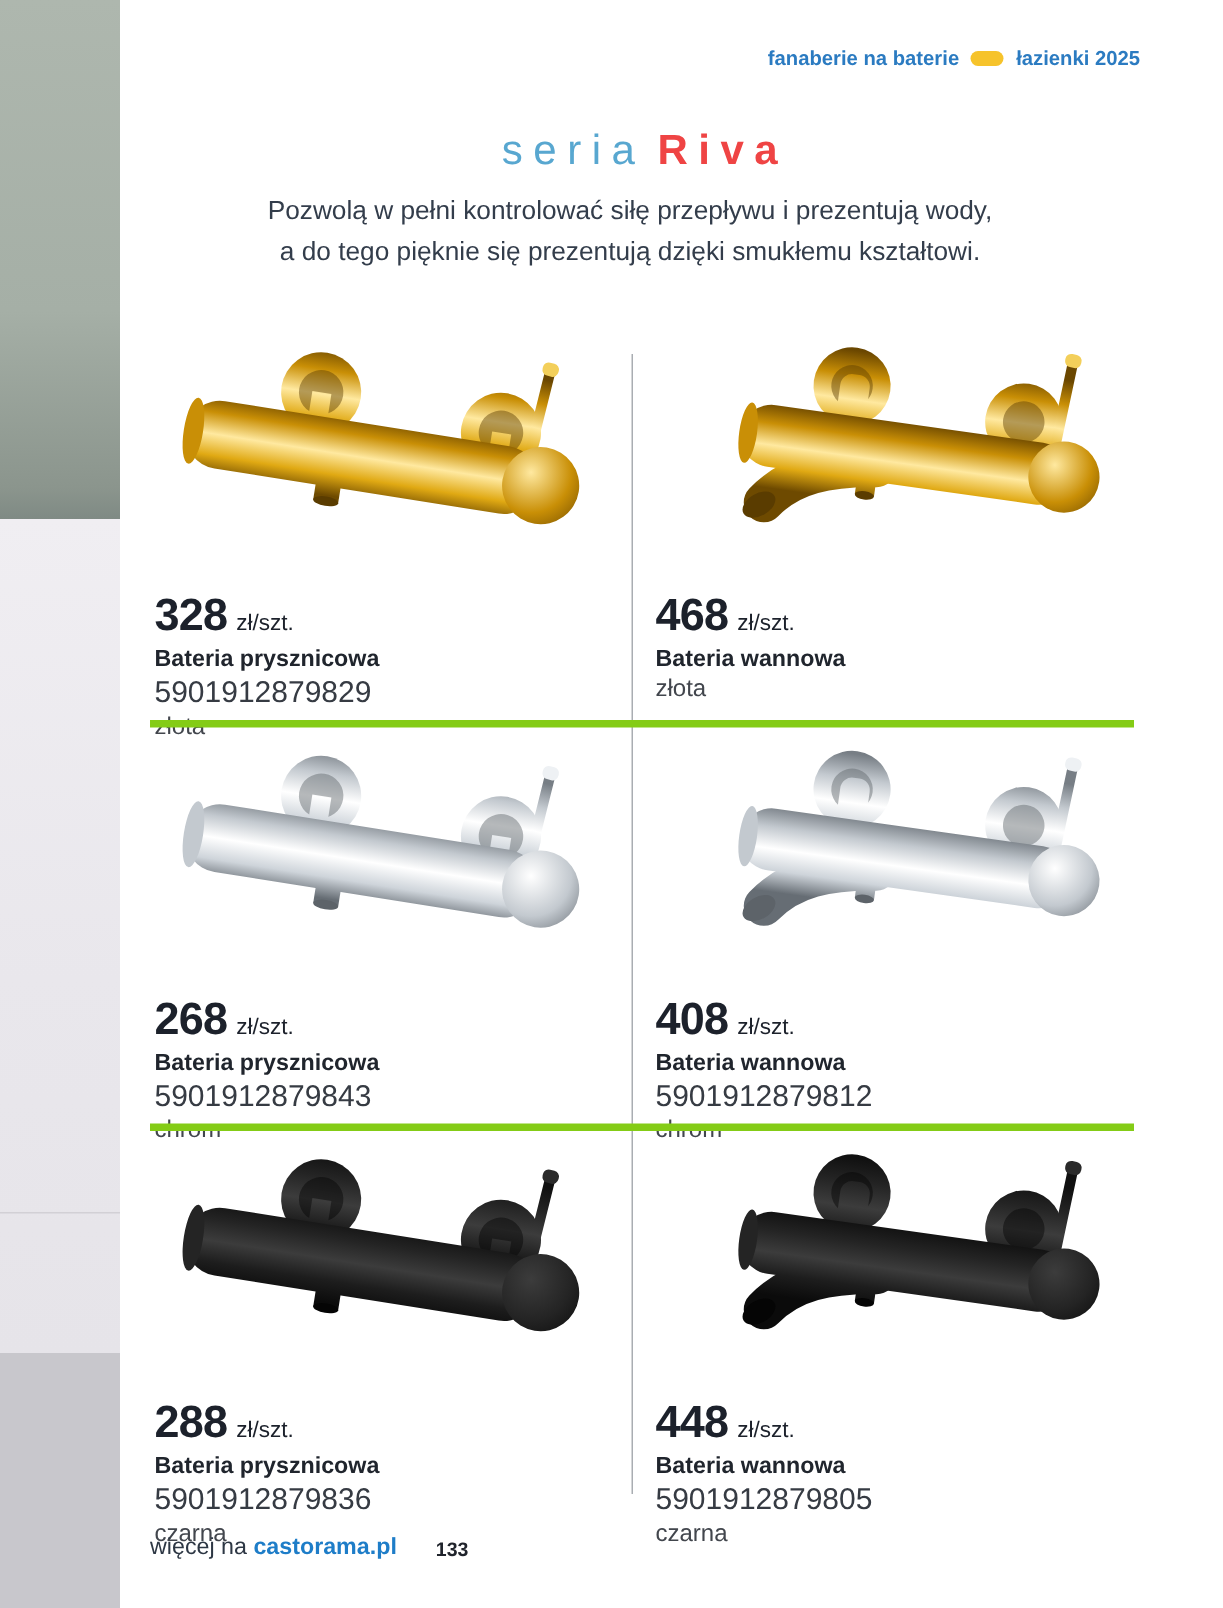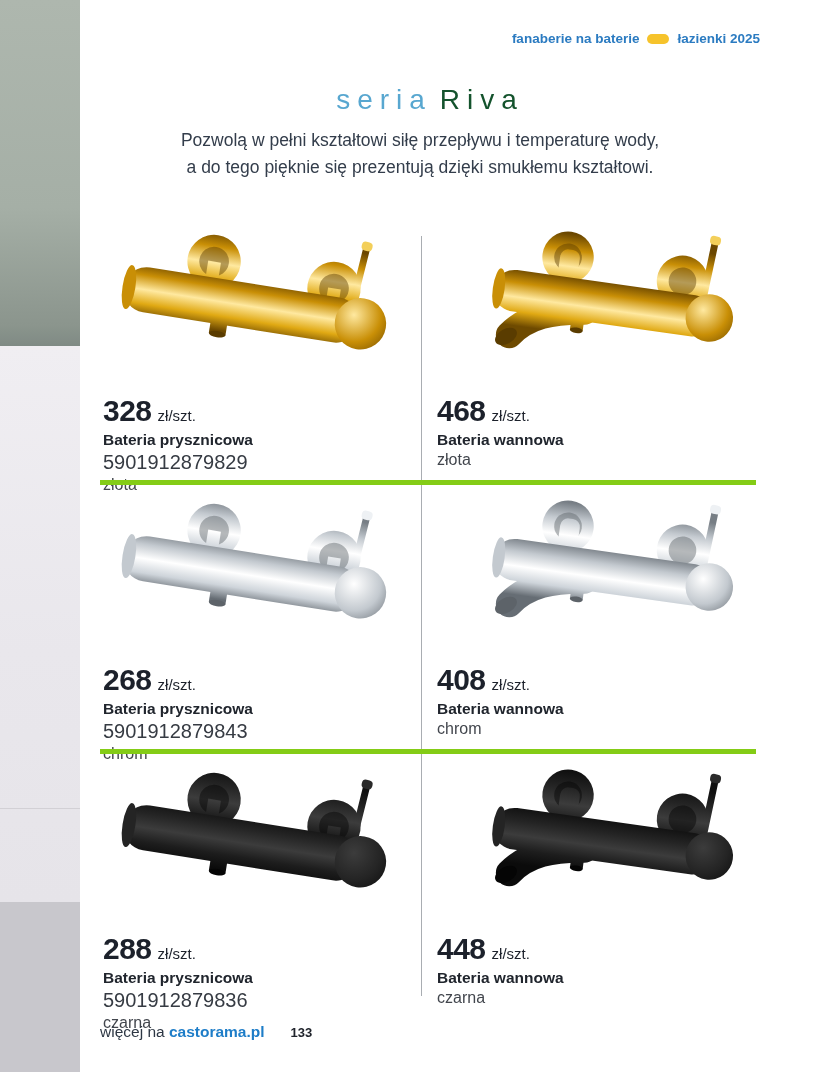--- a/index.html
+++ b/index.html
@@ -16,21 +16,21 @@
   .strip-floor { height:170px; background:#c8c7cc; }
 
   
   .header { position:absolute; top:31px; right:55px; display:flex; align-items:center; gap:8px;
             color:#2b7bc1; font-size:13.5px; font-weight:bold; }
   .pill { width:22px; height:10px; border-radius:5px; background:#f6c32b; }
 
   
   .title { position:absolute; top:84px; left:100px; width:660px; text-align:center;
            font-size:28px; letter-spacing:7px; color:#58a7d0; }
-  .title .series-name { font-weight:normal; color:#14532d; margin-left:8px; }
+  .title .series-name { font-weight:bold; color:#ef4444; margin-left:8px; }
   .intro { position:absolute; top:127px; left:60px; width:720px; text-align:center;
            font-size:17.5px; line-height:27px; color:#333d4b; }
 
   
   .grid { position:absolute; left:100px; top:216px; width:656px; }
   .vdiv { position:absolute; left:321px; top:20px; height:760px; width:1px; background:#a9adb2; }
   .row { display:flex; height:264px; position:relative; }
   .row.sep { border-top:5px solid #84cc16; }
   .cell { width:321px; }
   .cell.right { margin-left:13px; width:322px; }
@@ -64,21 +64,21 @@
   <span>fanaberie na baterie</span>
   <span class="pill"></span>
   <span>łazienki 2025</span>
 </div>
 
 <div class="title">
   <span>seria</span><span class="series-name">Riva</span>
 </div>
 
 <div class="intro">
-  <div>Pozwolą w pełni kształtowi siłę przepływu i temperaturę wody,</div>
+  <div>Pozwolą w pełni kontrolować siłę przepływu i prezentują wody,</div>
   <div>a do tego pięknie się prezentują dzięki smukłemu kształtowi.</div>
 </div>
 
 <div class="grid">
   <div class="vdiv"></div>
 
   <div class="row">
     <div class="cell">
       <div class="faucet-box">
           <svg viewBox="0 0 320 180" xmlns="http://www.w3.org/2000/svg">
@@ -284,20 +284,21 @@
       <circle cx="276" cy="87" r="24" fill="url(#fx3c)"></circle>
     </g>
           </svg>
         </div>
       <div class="pinfo">
         <div class="price-line">
           <span class="price">408</span>
           <span class="unit">zł/szt.</span>
         </div>
         <div class="pname">Bateria wannowa</div>
+        <div class="pean">5901912879812</div>
         <div class="pcolor">chrom</div>
       </div>
     </div>
   </div>
 
   <div class="row sep">
     <div class="cell">
       <div class="faucet-box">
           <svg viewBox="0 0 320 180" xmlns="http://www.w3.org/2000/svg">
             <defs>
@@ -393,20 +394,21 @@
       <circle cx="276" cy="87" r="24" fill="url(#fx5c)"></circle>
     </g>
           </svg>
         </div>
       <div class="pinfo">
         <div class="price-line">
           <span class="price">448</span>
           <span class="unit">zł/szt.</span>
         </div>
         <div class="pname">Bateria wannowa</div>
+        <div class="pean">5901912879805</div>
         <div class="pcolor">czarna</div>
       </div>
     </div>
   </div>
 </div>
 
 <div class="footer">
   <div class="more">
     <span>więcej na</span>
     <a class="site" href="#">castorama.pl</a>

